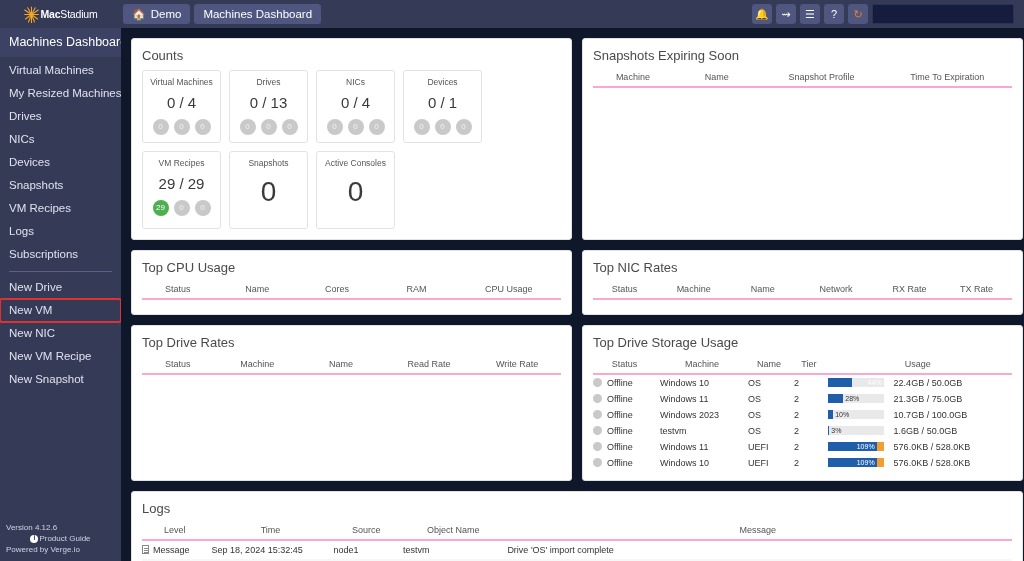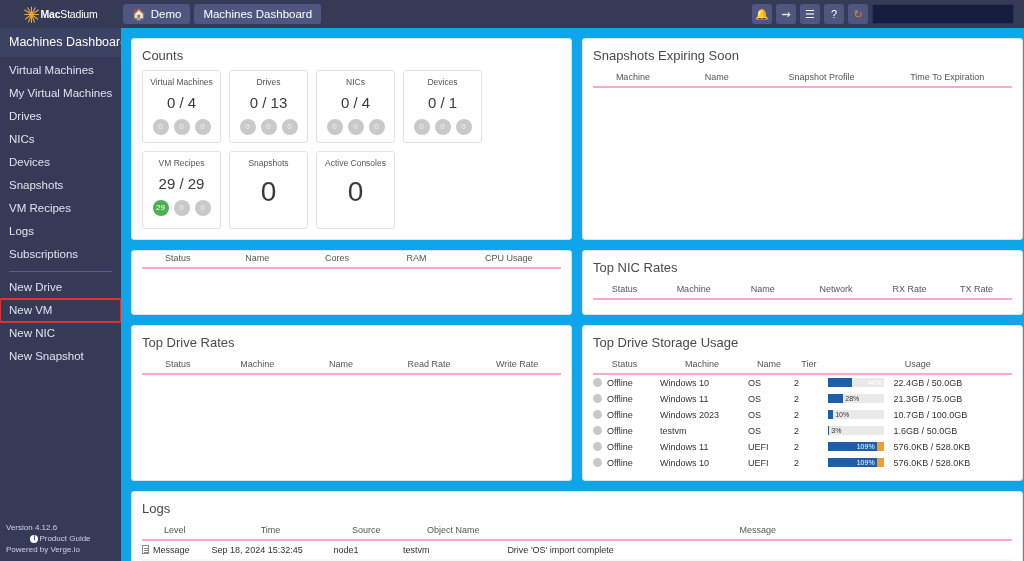--- a/index.html
+++ b/index.html
@@ -129,21 +129,21 @@
     background: #ffffff; color: #353b57;
     font-size: 6.5px; font-weight: bold;
     display: inline-flex; align-items: center; justify-content: center;
     line-height: 1;
   }
 
   
   .main {
     position: absolute; top: 28px; left: 121px;
     width: 903px; height: 533px;
-    background: #0ea5e9;
+    background: #0f172a;
     padding: 10px;
     overflow: hidden;
   }
   .grid {
     display: grid;
     grid-template-columns: 441px 441px;
     gap: 10px;
     align-content: start;
   }
   .card {
@@ -306,34 +306,35 @@
           <span>↻</span>
         </button>
       <input class="topbar-search" value="" placeholder="" style="">
     </div>
   </div>
 
   <div class="sidebar">
     <div class="side-title">Machines Dashboard</div>
     <div class="side-items">
       <div class="side-item"><span>Virtual Machines</span></div>
-      <div class="side-item"><span>My Virtual Machines</span></div>
+      <div class="side-item"><span>My Resized Machines</span></div>
       <div class="side-item"><span>Drives</span></div>
       <div class="side-item"><span>NICs</span></div>
       <div class="side-item"><span>Devices</span></div>
       <div class="side-item"><span>Snapshots</span></div>
       <div class="side-item"><span>VM Recipes</span></div>
       <div class="side-item"><span>Logs</span></div>
       <div class="side-item"><span>Subscriptions</span></div>
 
       <div class="side-sep"></div>
 
       <div class="side-item"><span>New Drive</span></div>
       <div class="side-item focused"><span>New VM</span></div>
       <div class="side-item"><span>New NIC</span></div>
+      <div class="side-item"><span>New VM Recipe</span></div>
       <div class="side-item"><span>New Snapshot</span></div>
     </div>
 
     <div class="side-footer">
       <div>Version 4.12.6</div>
       <div class="pg">
         <span class="info-circ">i</span>
         <span>Product Guide</span>
       </div>
       <div>Powered by Verge.io</div>
@@ -413,20 +414,21 @@
                   <th style="width: 30%;">Snapshot Profile</th>
                   <th style="width: 30%;">Time To Expiration</th>
                 </tr>
               </thead>
             <tbody id="snap-body"></tbody>
           </table>
         </div>
       </div>
 
       <div class="card">
+        <div class="card-title">Top CPU Usage</div>
         <div class="tbl-wrap empty">
           <table class="t">
             <thead>
                 <tr id="cpu-head">
                   <th style="width: 18%;">Status</th>
                   <th style="width: 20%;">Name</th>
                   <th style="width: 18%;">Cores</th>
                   <th style="width: 20%;">RAM</th>
                   <th style="width: 24%;">CPU Usage</th>
                 </tr>

